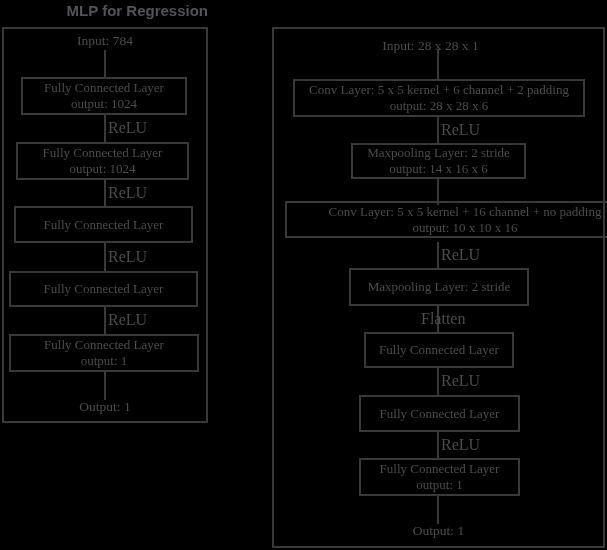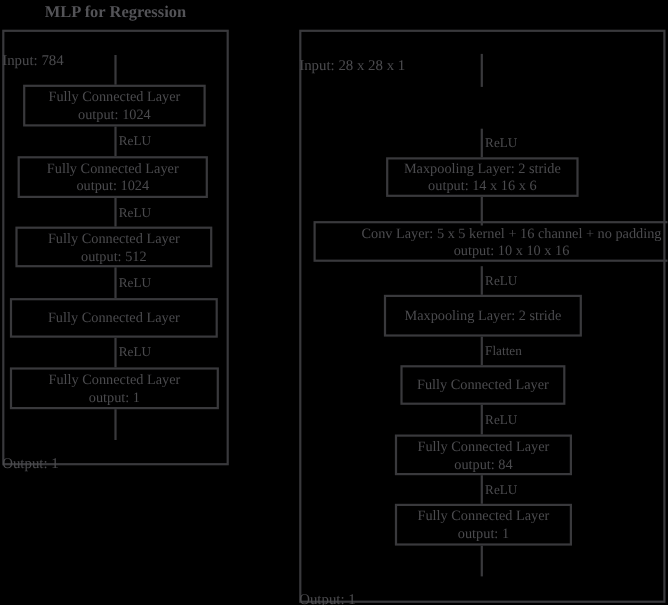--- a/index.html
+++ b/index.html
@@ -11,26 +11,26 @@
   html,body{margin:0;padding:0;background:var(--bg);}
   .canvas{
     position:relative;
     width:607px;height:550px;
     background:var(--bg);
     overflow:hidden;
     font-family:"Liberation Serif",serif;
   }
   .col-title{
     position:absolute;
-    font-family:Liberation Serif, serif;
+    font-family:Liberation Sans, sans-serif;
     font-weight:600;
     font-size:15px;
     line-height:18px;
     color:var(--title);
-    text-align:center;
+    text-align:right;
     white-space:nowrap;
   }
   .outer-box{
     position:absolute;
     border:2px solid var(--stroke);
     box-sizing:border-box;
   }
   .node{
     position:absolute;
     border:2px solid var(--stroke);
@@ -43,32 +43,32 @@
     flex-direction:column;
     justify-content:center;
     white-space:nowrap;
     overflow:hidden;
   }
   .io-label{
     position:absolute;
     color:var(--ink);
     font-size:13.5px;
     line-height:16px;
+    text-align:center;
     white-space:nowrap;
-    margin-top:14px;
   }
   .vline{
     position:absolute;
     width:1.5px;
     background:var(--stroke);
   }
   .edge-label{
     position:absolute;
     color:var(--ink);
-    font-size:12px;
+    font-size:16px;
     line-height:16px;
     white-space:nowrap;
   }
 </style>
 </head>
 <body>
 
 <div class="canvas">
 
   <div class="col-title" style="left:2px;width:206px;top:2px">MLP for Regression</div>
@@ -90,21 +90,20 @@
   <div class="node" style="left:16px;top:142px;width:173px;height:38px">
     <div>Fully Connected Layer</div>
     <div>output: 1024</div>
   </div>
 
   <div class="vline" style="left:104px;top:180px;height:26px"></div>
   <div class="edge-label" style="left:108px;top:185px">ReLU</div>
 
   <div class="node" style="left:14px;top:206px;width:179px;height:37px">
     <div>Fully Connected Layer</div>
-    <div>output: 512</div>
   </div>
 
   <div class="vline" style="left:104px;top:243px;height:28px"></div>
   <div class="edge-label" style="left:108px;top:249px">ReLU</div>
 
   <div class="node" style="left:9px;top:271px;width:189px;height:36px">
     <div>Fully Connected Layer</div>
   </div>
 
   <div class="vline" style="left:104px;top:307px;height:27px"></div>
@@ -119,20 +118,24 @@
 
   <div class="io-label" style="left:2px;width:206px;top:399px">Output: 1</div>
 
 
   <div class="outer-box" style="left:272px;top:27px;width:333px;height:521px"></div>
 
   <div class="io-label" style="left:272px;width:317px;top:38px">Input: 28 x 28 x 1</div>
 
   <div class="vline" style="left:437px;top:49px;height:30px"></div>
 
+  <div class="node" style="left:293px;top:79px;width:292px;height:38px">
+    <div>Conv Layer: 5 x 5 kernel + 6 channel + 2 padding</div>
+    <div>output: 28 x 28 x 6</div>
+  </div>
 
   <div class="vline" style="left:437px;top:117px;height:26px"></div>
   <div class="edge-label" style="left:441px;top:122px">ReLU</div>
 
   <div class="node" style="left:351px;top:143px;width:175px;height:36px">
     <div>Maxpooling Layer: 2 stride</div>
     <div>output: 14 x 16 x 6</div>
   </div>
 
   <div class="vline" style="left:437px;top:179px;height:26px"></div>
@@ -143,32 +146,31 @@
   </div>
 
   <div class="vline" style="left:437px;top:242px;height:26px"></div>
   <div class="edge-label" style="left:441px;top:247px">ReLU</div>
 
   <div class="node" style="left:349px;top:268px;width:180px;height:38px">
     <div>Maxpooling Layer: 2 stride</div>
   </div>
 
   <div class="vline" style="left:437px;top:306px;height:26px"></div>
-  <div class="edge-label" style="left:441px;top:311px">Flatten</div>
+  <div class="edge-label" style="left:421px;top:311px">Flatten</div>
 
   <div class="node" style="left:364px;top:332px;width:150px;height:36px">
     <div>Fully Connected Layer</div>
   </div>
 
   <div class="vline" style="left:437px;top:368px;height:27px"></div>
   <div class="edge-label" style="left:441px;top:373px">ReLU</div>
 
   <div class="node" style="left:359px;top:395px;width:161px;height:37px">
     <div>Fully Connected Layer</div>
-    <div>output: 84</div>
   </div>
 
   <div class="vline" style="left:437px;top:432px;height:26px"></div>
   <div class="edge-label" style="left:441px;top:437px">ReLU</div>
 
   <div class="node" style="left:359px;top:458px;width:161px;height:38px">
     <div>Fully Connected Layer</div>
     <div>output: 1</div>
   </div>
 

